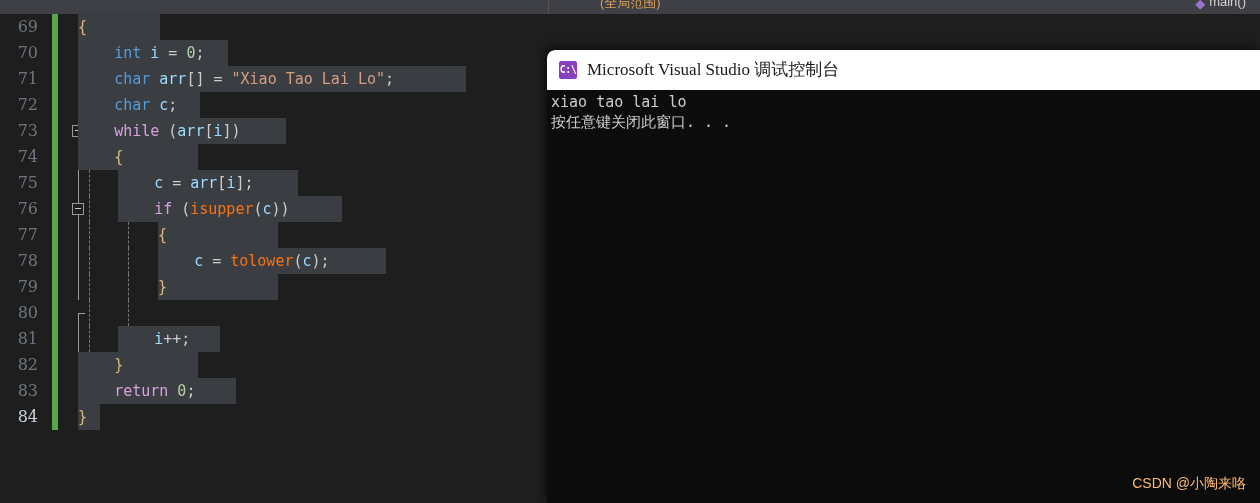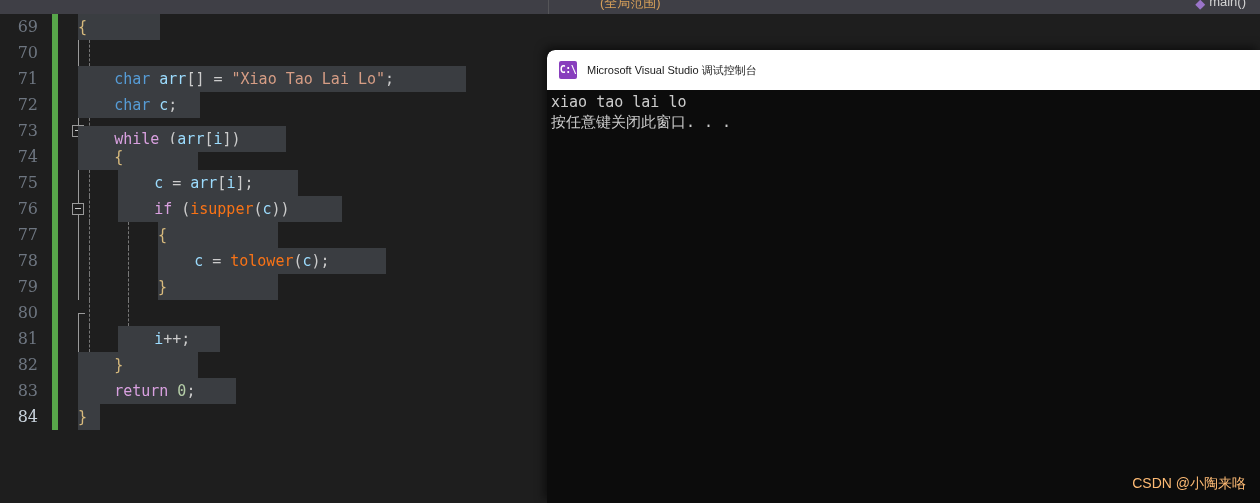--- a/index.html
+++ b/index.html
@@ -181,22 +181,22 @@
     font-weight: bold;
     line-height: 18px;
     text-align: center;
     letter-spacing: -0.5px;
   }
   #console-title-text {
     position: absolute;
     left: 40px; top: 0;
     height: 24px;
     line-height: 40px;
-    font-family: Liberation Sans, sans-serif;
-    font-size: 11px;
+    font-family: Liberation Serif, serif;
+    font-size: 17px;
     color: #1a1a1a;
     white-space: nowrap;
   }
   #console-body {
     position: absolute;
     left: 0; top: 40px;
     width: 713px; height: 328px;
     background: #0c0c0c;
     padding: 2px 0 0 2px;
     box-sizing: border-box;
@@ -239,20 +239,21 @@
     <span class="changebar"></span>
     <span class="outline-v half-bot"></span>
     <span class="code-text" style="left:78px; width:80px;"><span class="tk-brace">{</span></span>
   </div>
 
   <div class="code-line" style="top:26px;">
     <span class="lnum">70</span>
     <span class="changebar"></span>
     <span class="outline-v"></span>
     <span class="indent-guide" style="left:89px;"></span>
+    <span class="code-text" style="left:78px; width:148px;">    <span class="tk-type">int</span> <span class="tk-var">i</span> <span class="tk-punc">=</span> <span class="tk-num">0</span><span class="tk-punc">;</span></span>
   </div>
 
   <div class="code-line" style="top:52px;">
     <span class="lnum">71</span>
     <span class="changebar"></span>
     <span class="outline-v"></span>
     <span class="indent-guide" style="left:89px;"></span>
     <span class="code-text" style="left:78px; width:386px;">    <span class="tk-type">char</span> <span class="tk-var">arr</span><span class="tk-punc">[] =</span> <span class="tk-str">"Xiao Tao Lai Lo"</span><span class="tk-punc">;</span></span>
   </div>
 
@@ -263,21 +264,21 @@
     <span class="indent-guide" style="left:89px;"></span>
     <span class="code-text" style="left:78px; width:120px;">    <span class="tk-type">char</span> <span class="tk-var">c</span><span class="tk-punc">;</span></span>
   </div>
 
   <div class="code-line" style="top:104px;">
     <span class="lnum">73</span>
     <span class="changebar"></span>
     <span class="outline-v"></span>
     <span class="outline-box"></span>
     <span class="indent-guide" style="left:89px;"></span>
-    <span class="code-text" style="left:78px; width:206px;margin-top:8px;">    <span class="tk-key">while</span> <span class="tk-punc">(</span><span class="tk-var">arr</span><span class="tk-punc">[</span><span class="tk-var">i</span><span class="tk-punc">])</span></span>
+    <span class="code-text" style="left:78px; width:206px;">    <span class="tk-key">while</span> <span class="tk-punc">(</span><span class="tk-var">arr</span><span class="tk-punc">[</span><span class="tk-var">i</span><span class="tk-punc">])</span></span>
   </div>
 
   <div class="code-line" style="top:130px;">
     <span class="lnum">74</span>
     <span class="changebar"></span>
     <span class="outline-v"></span>
     <span class="indent-guide" style="left:89px;"></span>
     <span class="code-text" style="left:78px; width:118px;">    <span class="tk-brace">{</span></span>
   </div>
 

